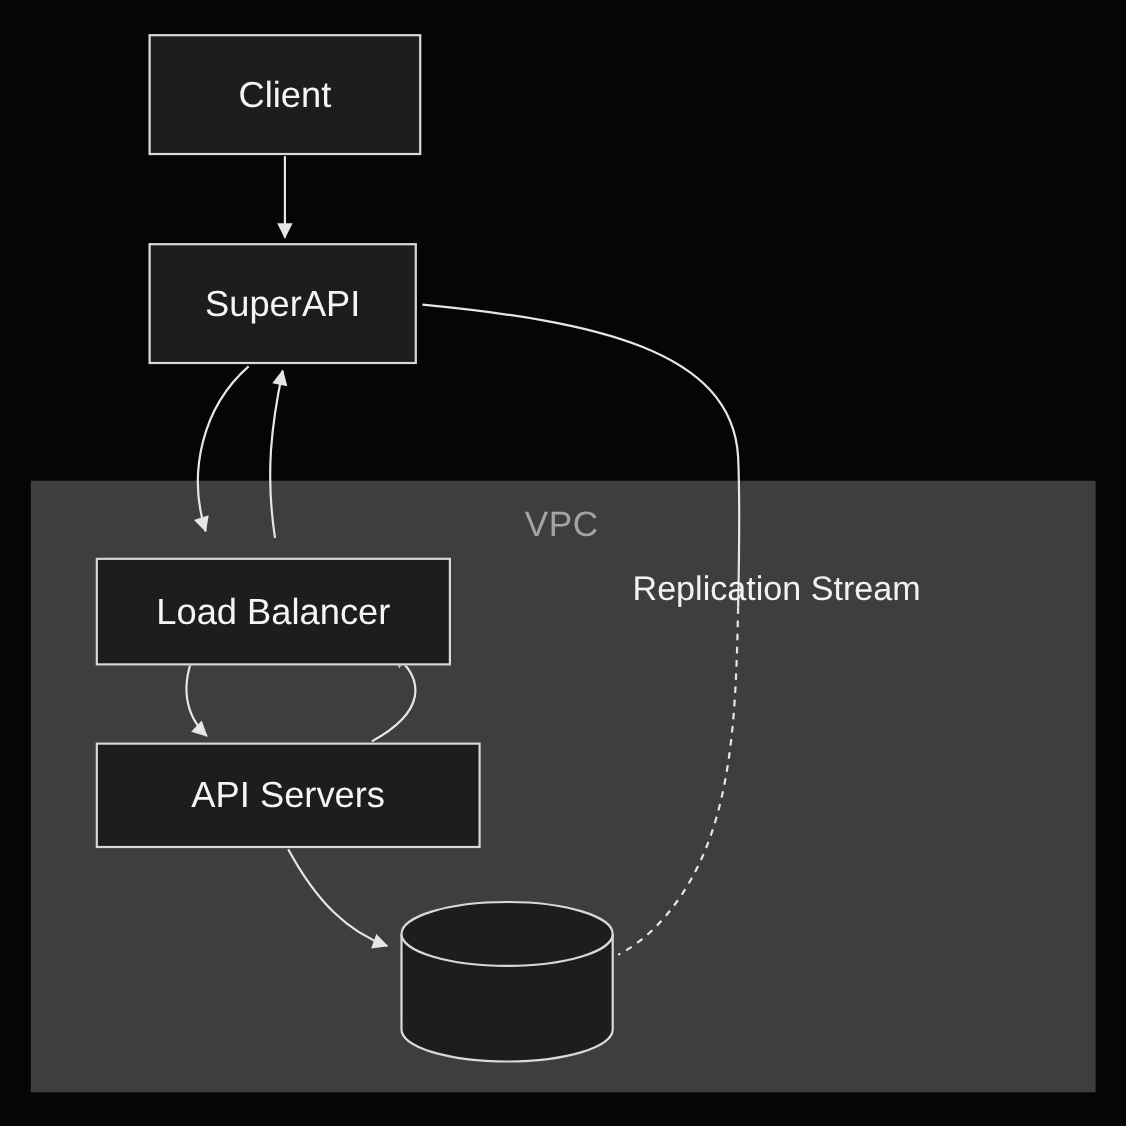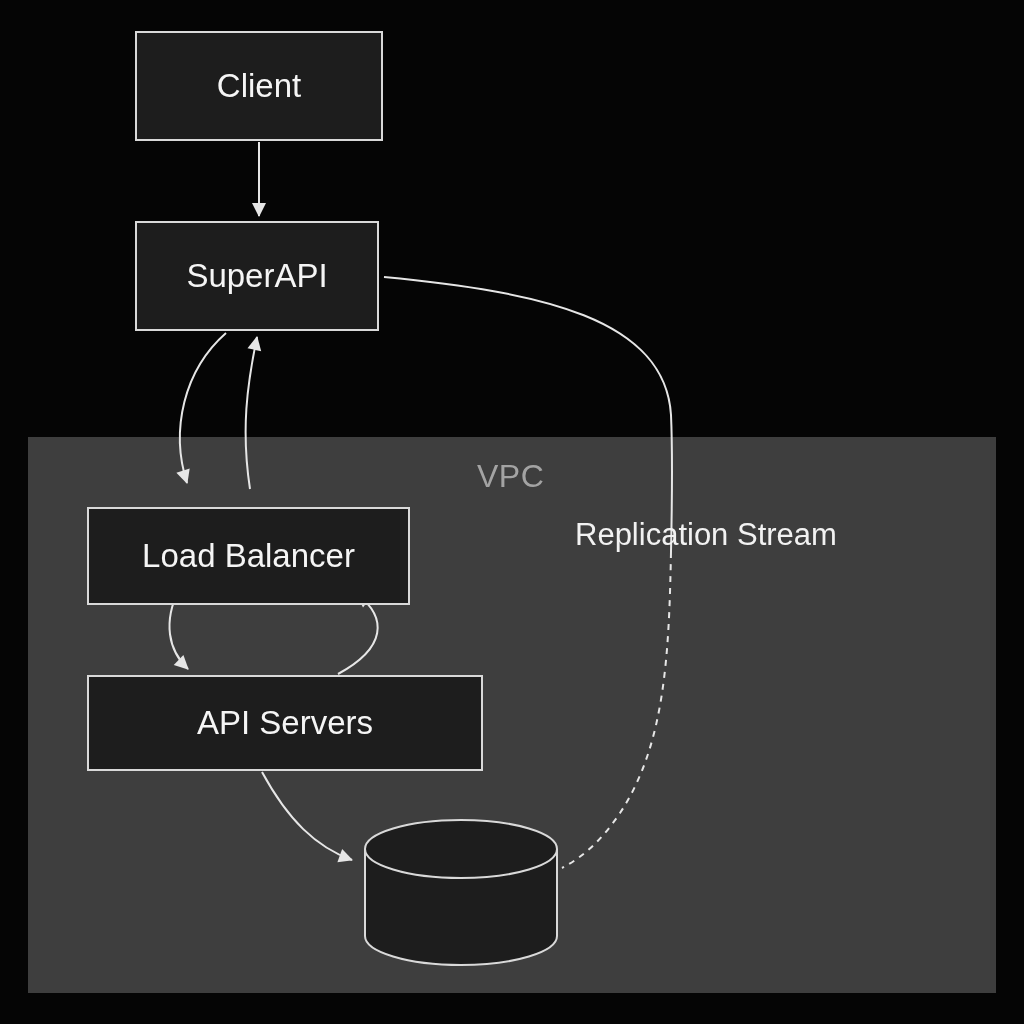--- a/index.html
+++ b/index.html
@@ -49,21 +49,21 @@
     box-sizing: border-box;
   }
   .node-label {
     font-size: 33px;
     color: #f5f5f5;
     white-space: nowrap;
   }
   #node-client       { left: 135px; top: 31px;  width: 248px; height: 110px; }
   #node-superapi     { left: 135px; top: 221px; width: 244px; height: 110px; }
   #node-loadbalancer { left: 87px;  top: 490px; width: 323px; height: 98px; margin-top: 17px; }
-  #node-apiservers   { left: 87px;  top: 675px; width: 396px; height: 96px; }
+  #node-apiservers   { left: 87px;  top: 675px; width: 350px; height: 96px; }
   .replication-label {
     position: absolute;
     left: 575px;
     top: 517px;
     font-size: 31px;
     color: #f2f2f2;
     white-space: nowrap;
   }
   .db-label {
     position: absolute;

